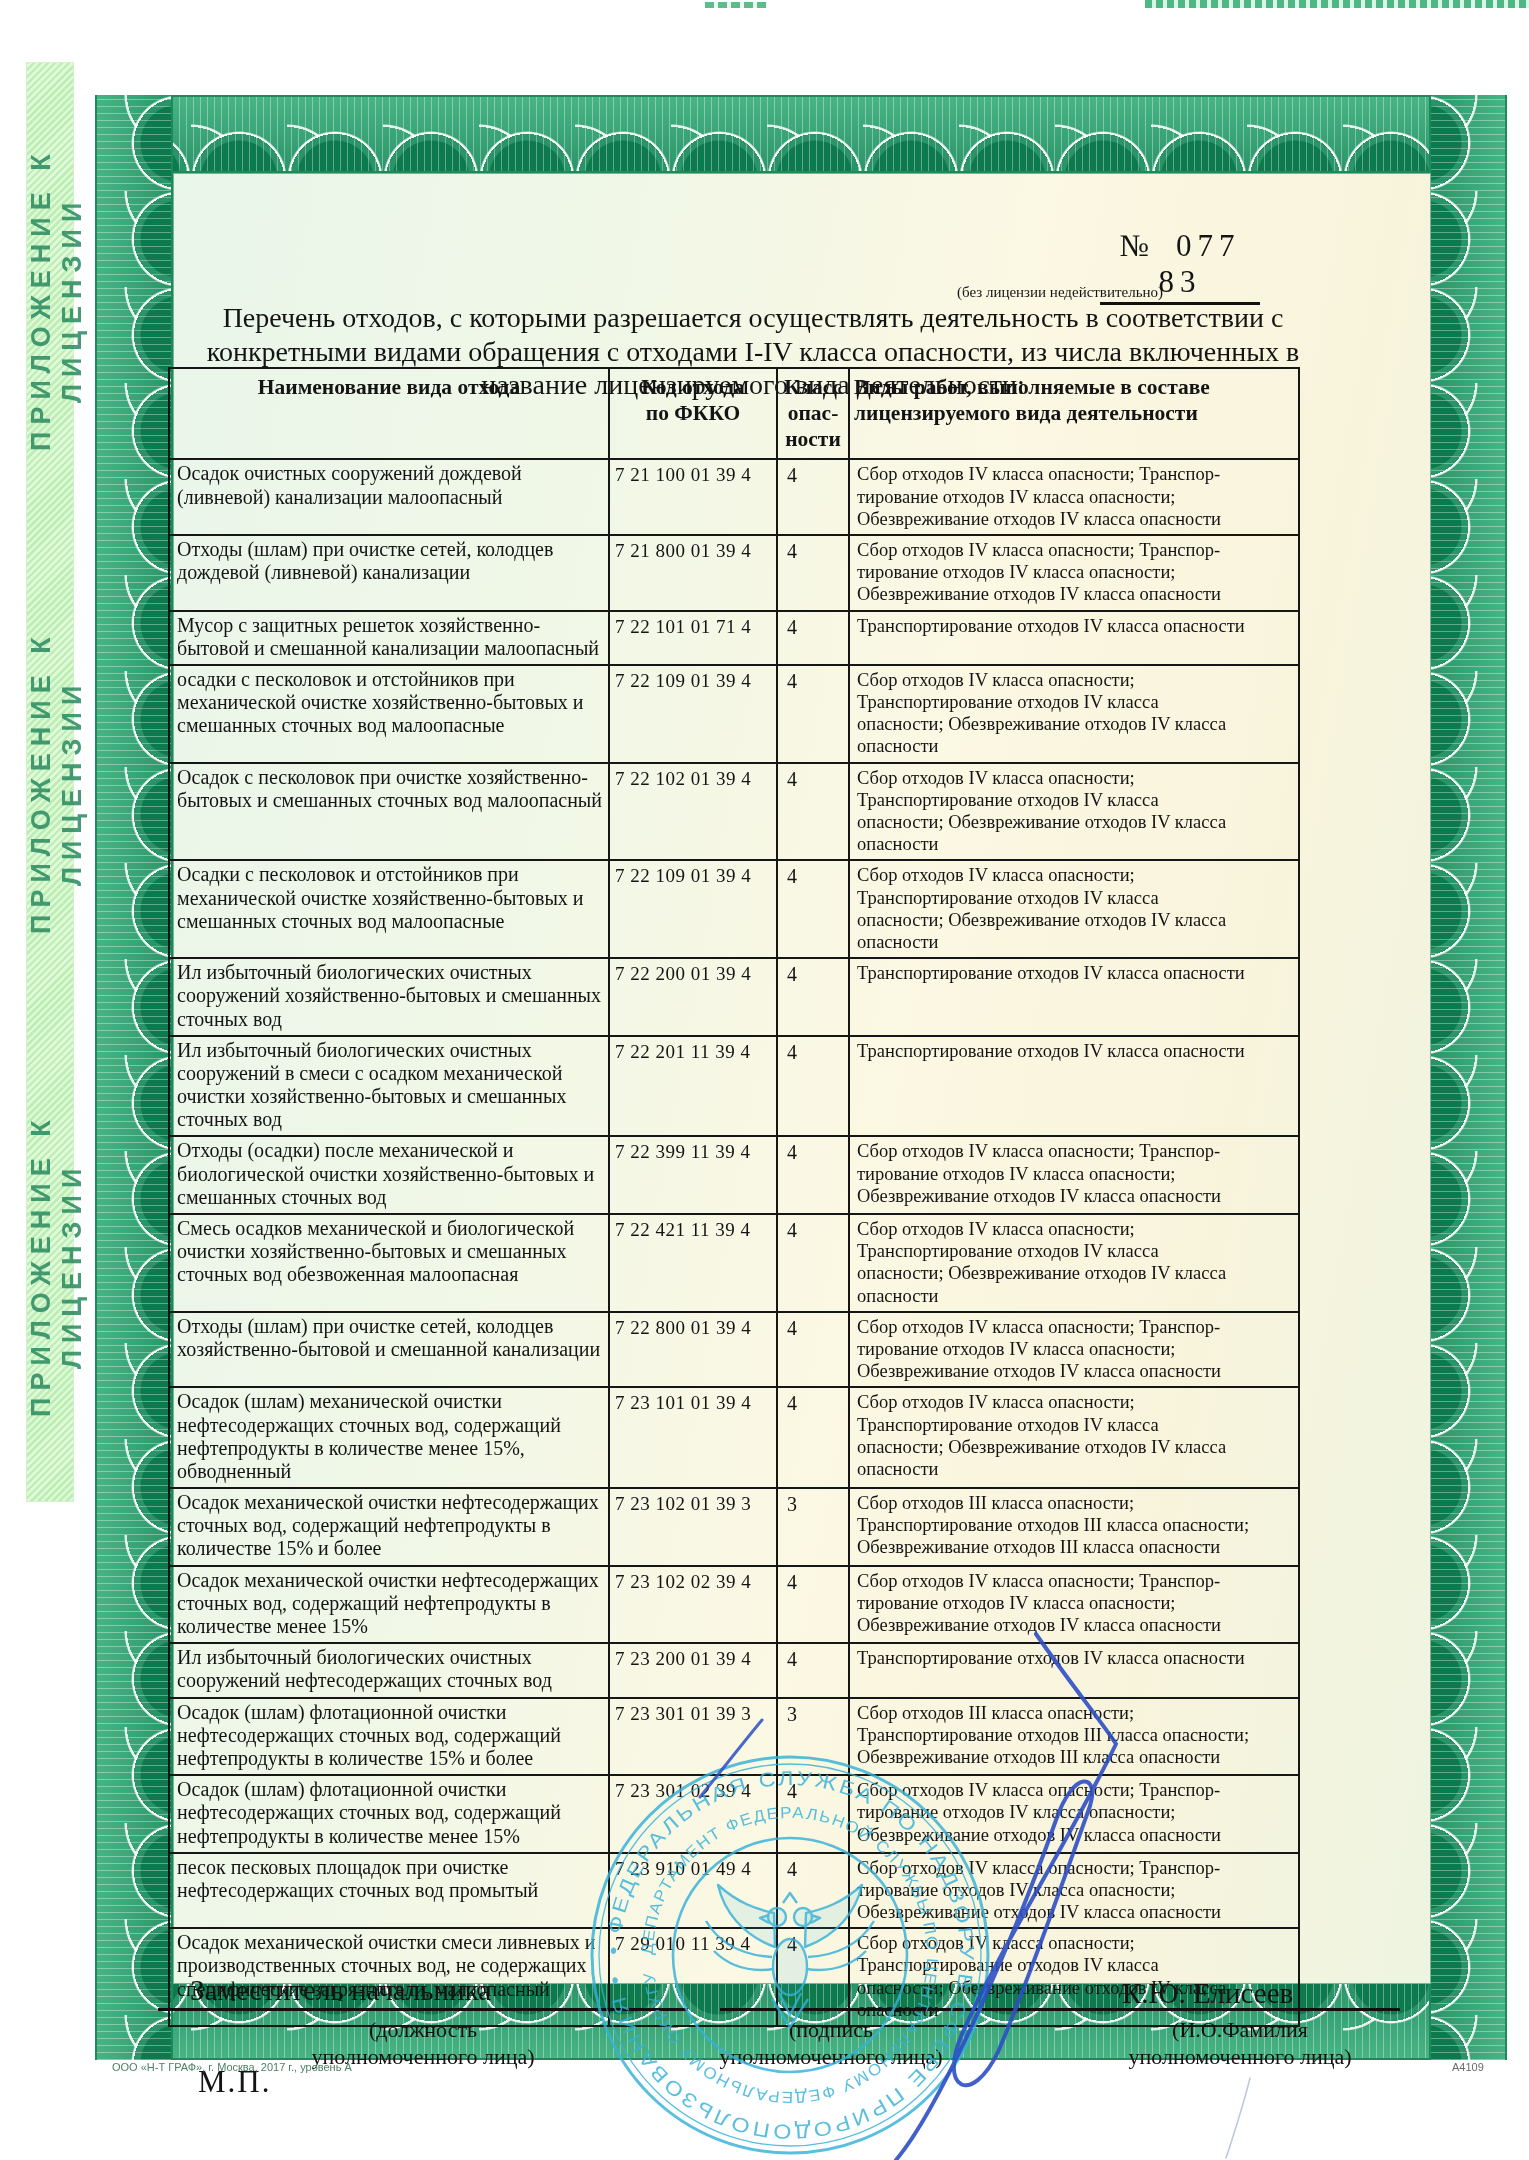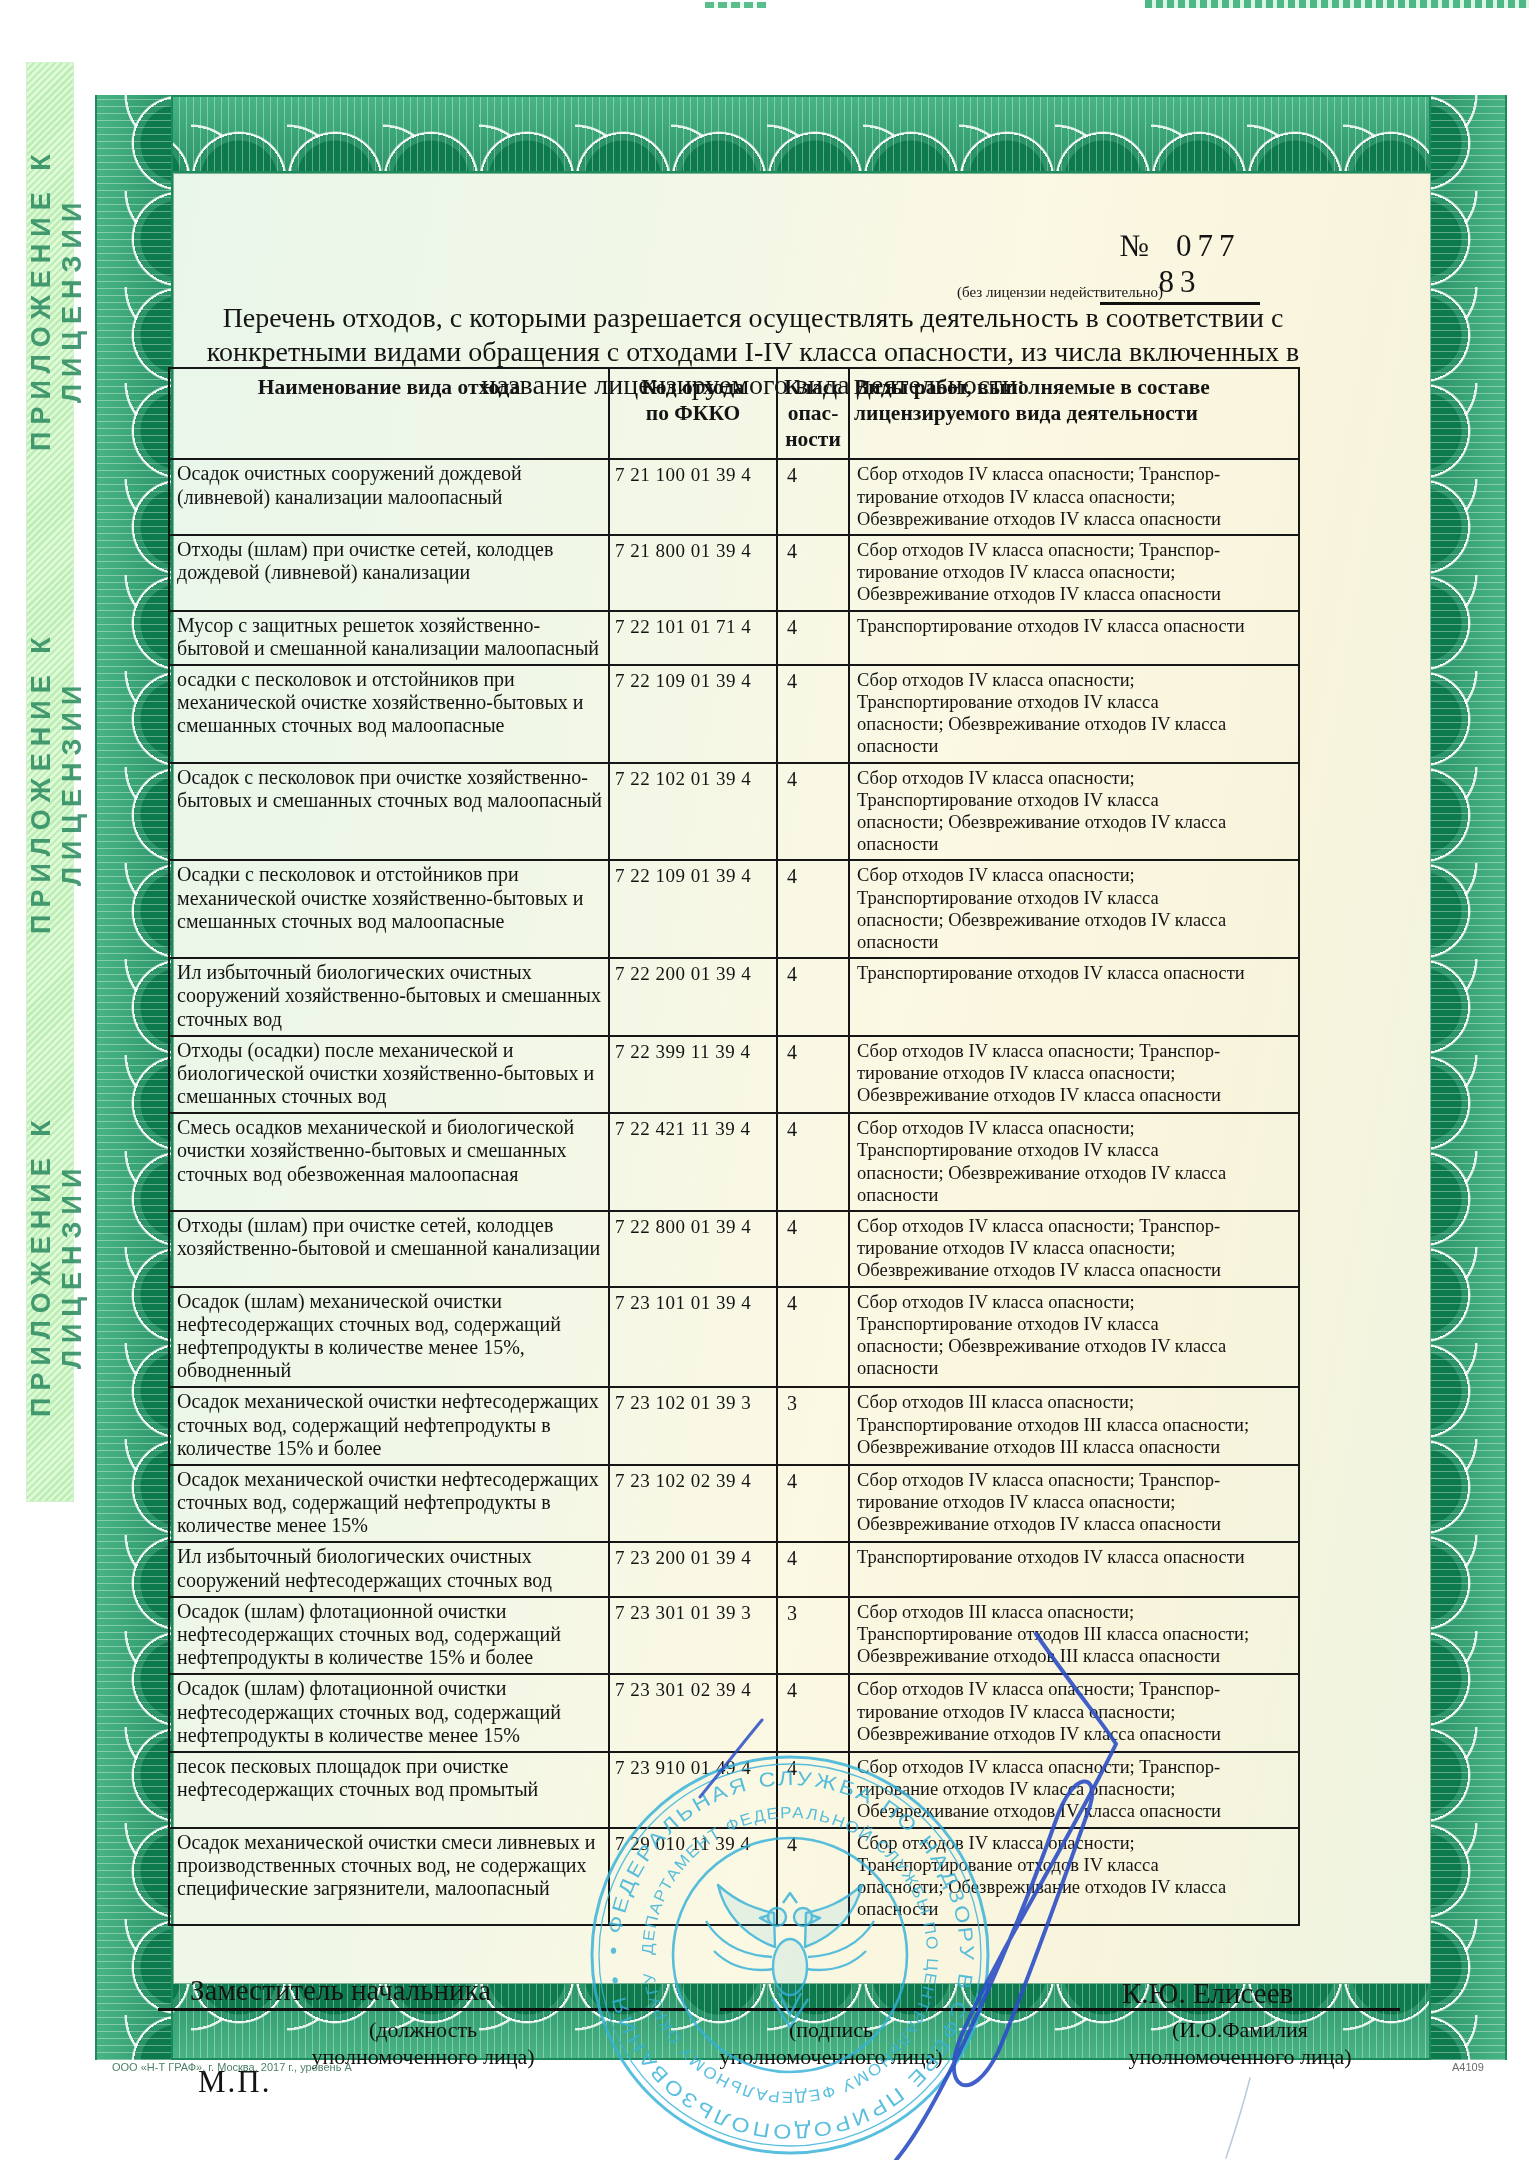--- a/index.html
+++ b/index.html
@@ -186,20 +186,26 @@
 опасности; Обезвреживание отходов IV класса
 опасности</td>
       </tr>
       <tr>
         <td class="c-name">Ил избыточный биологических очистных сооружений хозяйственно-бытовых и смешанных сточных вод</td>
         <td class="c-code">7 22 200 01 39 4</td>
         <td class="c-class">4</td>
         <td class="c-works">Транспортирование отходов IV класса опасности</td>
       </tr>
       <tr>
+        <td class="c-name">Ил избыточный биологических очистных сооружений в смеси с осадком механической очистки хозяйственно-бытовых и смешанных сточных вод</td>
+        <td class="c-code">7 22 201 11 39 4</td>
+        <td class="c-class">4</td>
+        <td class="c-works">Транспортирование отходов IV класса опасности</td>
+      </tr>
+      <tr>
         <td class="c-name">Отходы (осадки) после механической и биологической очистки хозяйственно-бытовых и смешанных сточных вод</td>
         <td class="c-code">7 22 399 11 39 4</td>
         <td class="c-class">4</td>
         <td class="c-works">Сбор отходов IV класса опасности; Транспор-
 тирование отходов IV класса опасности;
 Обезвреживание отходов IV класса опасности</td>
       </tr>
       <tr>
         <td class="c-name">Смесь осадков механической и биологической очистки хозяйственно-бытовых и смешанных сточных вод обезвоженная малоопасная</td>
         <td class="c-code">7 22 421 11 39 4</td>

